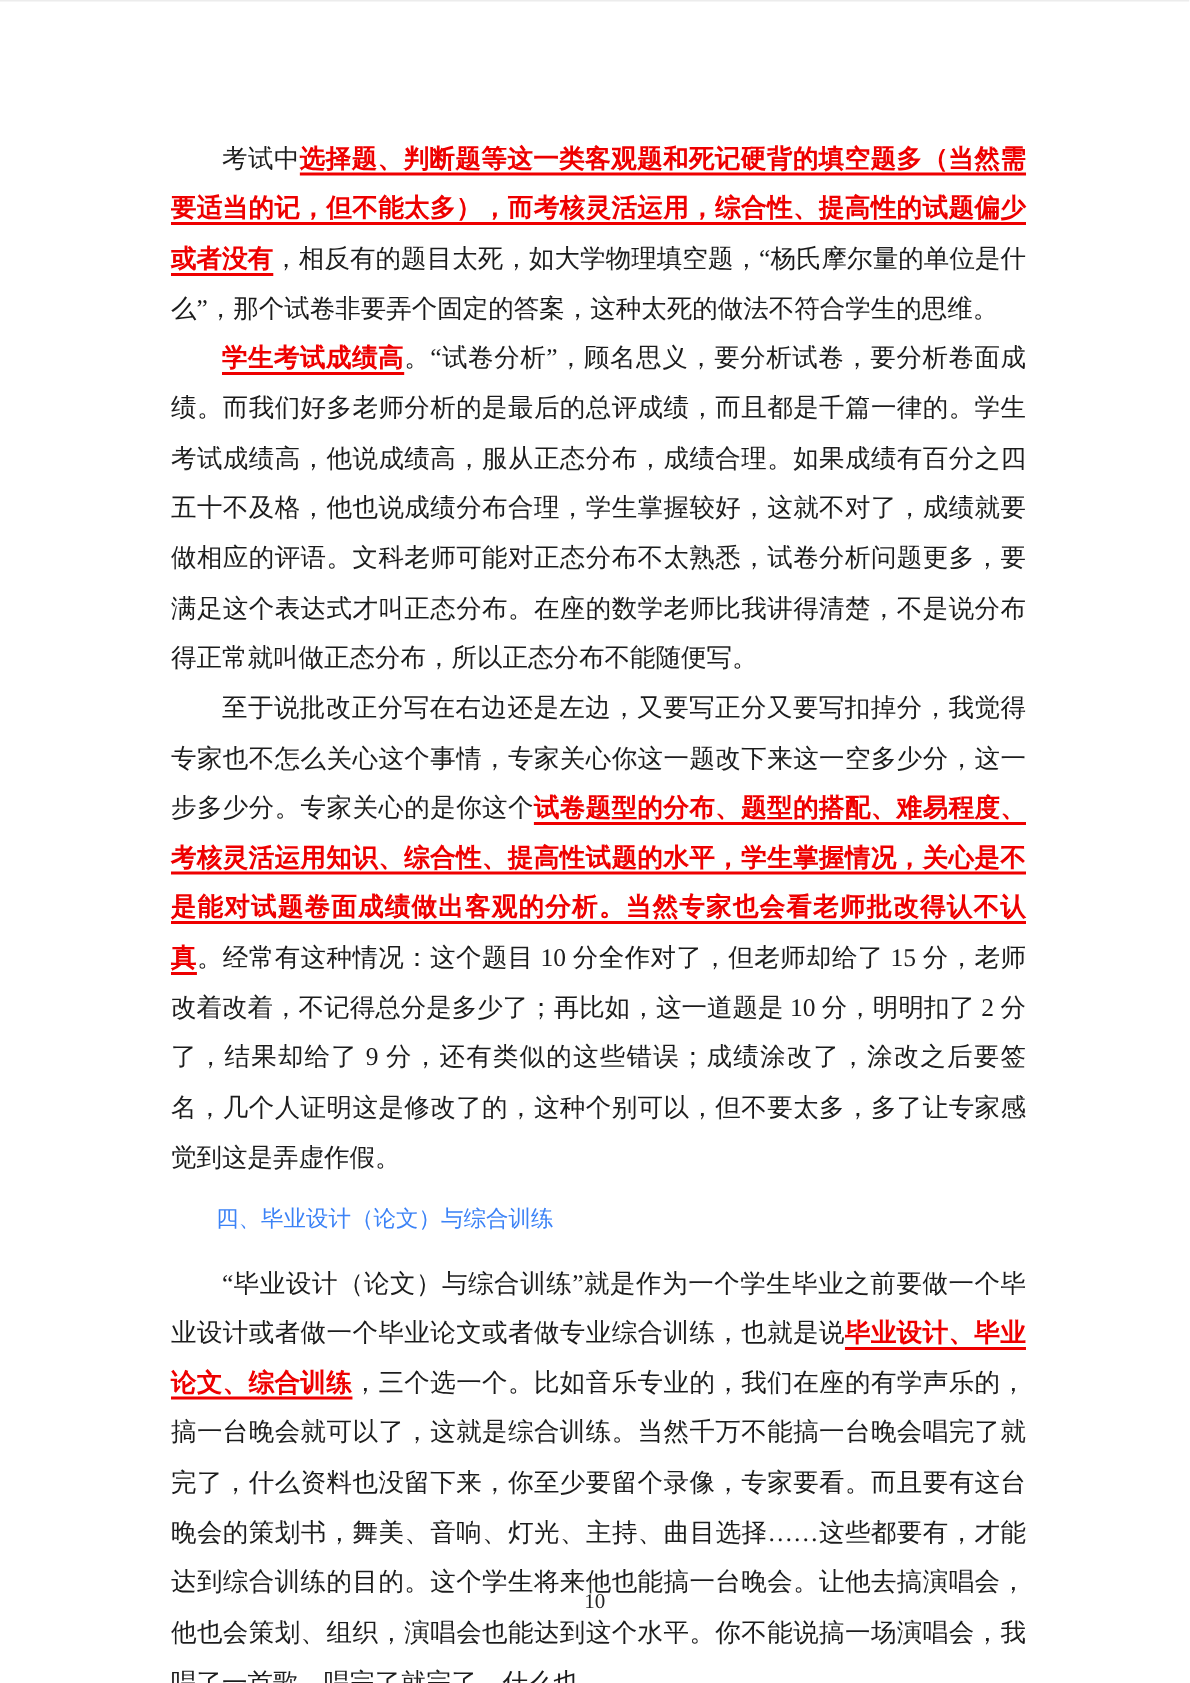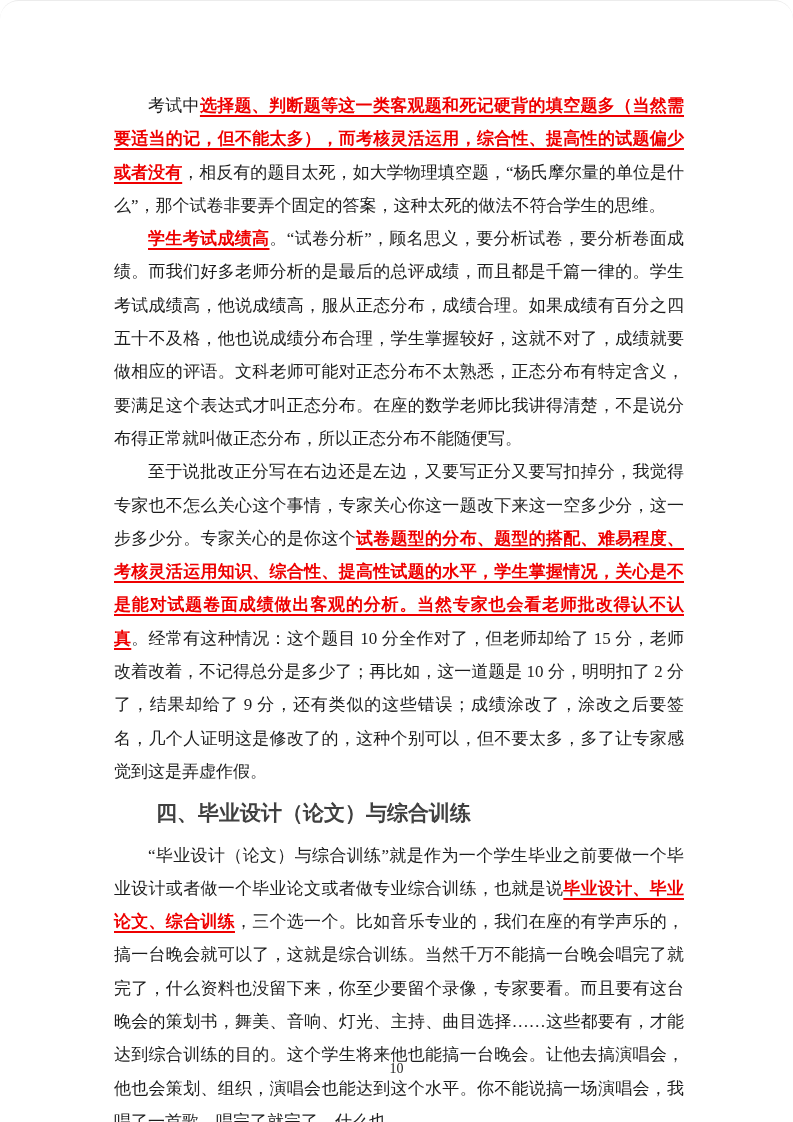--- a/index.html
+++ b/index.html
@@ -5,43 +5,42 @@
   html,body{margin:0;padding:0;background:#ffffff;}
   .page{
     position:relative;
     width:793px;
     height:1122px;
     margin:0 auto;
     background:#ffffff;
     border-top:1px solid #ececec;
     overflow:hidden;
     font-family:"Liberation Serif","DejaVu Serif",serif;
-    border-radius:19px;
   }
   .content{
     position:absolute;
     left:114px;
     top:88px;
     width:570px;
   }
   .para{
     margin:0;
     font-size:17px;
     line-height:33.3px;
     color:#1c1c1c;
     text-align:justify;
     text-indent:2em;
     word-break:break-all;
   }
   .heading{
     margin:9px 0 8px 0;
-    font-size:21px;
+    font-size:15px;
     line-height:33.3px;
-    font-weight:bold;
-    color:#404040;
+    font-weight:normal;
+    color:#3b82f6;
     text-indent:2em;
   }
   .plain{color:inherit;}
   .red{
     color:#ee0000;
     font-weight:bold;
     text-decoration:underline;
     text-decoration-color:#ee0000;
     text-decoration-thickness:1.5px;
     text-underline-offset:4px;
@@ -55,19 +54,19 @@
     font-size:14px;
     color:#222222;
   }
 </style>
 </head>
 <body>
 
 <div class="page">
   <div class="content">
       <p class="para"><span class="plain">考试中</span><span class="red">选择题、判断题等这一类客观题和死记硬背的填空题多（当然需要适当的记，但不能太多），而考核灵活运用，综合性、提高性的试题偏少或者没有</span><span class="plain">，相反有的题目太死，如大学物理填空题，“杨氏摩尔量的单位是什么”，那个试卷非要弄个固定的答案，这种太死的做法不符合学生的思维。</span></p>
-      <p class="para"><span class="red">学生考试成绩高</span><span class="plain">。“试卷分析”，顾名思义，要分析试卷，要分析卷面成绩。而我们好多老师分析的是最后的总评成绩，而且都是千篇一律的。学生考试成绩高，他说成绩高，服从正态分布，成绩合理。如果成绩有百分之四五十不及格，他也说成绩分布合理，学生掌握较好，这就不对了，成绩就要做相应的评语。文科老师可能对正态分布不太熟悉，正态分布有特定含义，要满足这个表达式才叫正态分布。在座的数学老师比我讲得清楚，不是说分布得正常就叫做正态分布，所以正态分布不能随便写。</span></p>
+      <p class="para"><span class="red">学生考试成绩高</span><span class="plain">。“试卷分析”，顾名思义，要分析试卷，要分析卷面成绩。而我们好多老师分析的是最后的总评成绩，而且都是千篇一律的。学生考试成绩高，他说成绩高，服从正态分布，成绩合理。如果成绩有百分之四五十不及格，他也说成绩分布合理，学生掌握较好，这就不对了，成绩就要做相应的评语。文科老师可能对正态分布不太熟悉，试卷分析问题更多，要满足这个表达式才叫正态分布。在座的数学老师比我讲得清楚，不是说分布得正常就叫做正态分布，所以正态分布不能随便写。</span></p>
       <p class="para"><span class="plain">至于说批改正分写在右边还是左边，又要写正分又要写扣掉分，我觉得专家也不怎么关心这个事情，专家关心你这一题改下来这一空多少分，这一步多少分。专家关心的是你这个</span><span class="red">试卷题型的分布、题型的搭配、难易程度、考核灵活运用知识、综合性、提高性试题的水平，学生掌握情况，关心是不是能对试题卷面成绩做出客观的分析。当然专家也会看老师批改得认不认真</span><span class="plain">。经常有这种情况：这个题目 10 分全作对了，但老师却给了 15 分，老师改着改着，不记得总分是多少了；再比如，这一道题是 10 分，明明扣了 2 分了，结果却给了 9 分，还有类似的这些错误；成绩涂改了，涂改之后要签名，几个人证明这是修改了的，这种个别可以，但不要太多，多了让专家感觉到这是弄虚作假。</span></p>
       <h2 class="heading"><span class="plain">四、毕业设计（论文）与综合训练</span></h2>
       <p class="para"><span class="plain">“毕业设计（论文）与综合训练”就是作为一个学生毕业之前要做一个毕业设计或者做一个毕业论文或者做专业综合训练，也就是说</span><span class="red">毕业设计、毕业论文、综合训练</span><span class="plain">，三个选一个。比如音乐专业的，我们在座的有学声乐的，搞一台晚会就可以了，这就是综合训练。当然千万不能搞一台晚会唱完了就完了，什么资料也没留下来，你至少要留个录像，专家要看。而且要有这台晚会的策划书，舞美、音响、灯光、主持、曲目选择……这些都要有，才能达到综合训练的目的。这个学生将来他也能搞一台晚会。让他去搞演唱会，他也会策划、组织，演唱会也能达到这个水平。你不能说搞一场演唱会，我唱了一首歌，唱完了就完了，什么也</span></p>
     </div>
   <div class="page-number">10</div>
 </div>
 
 </body></html>

